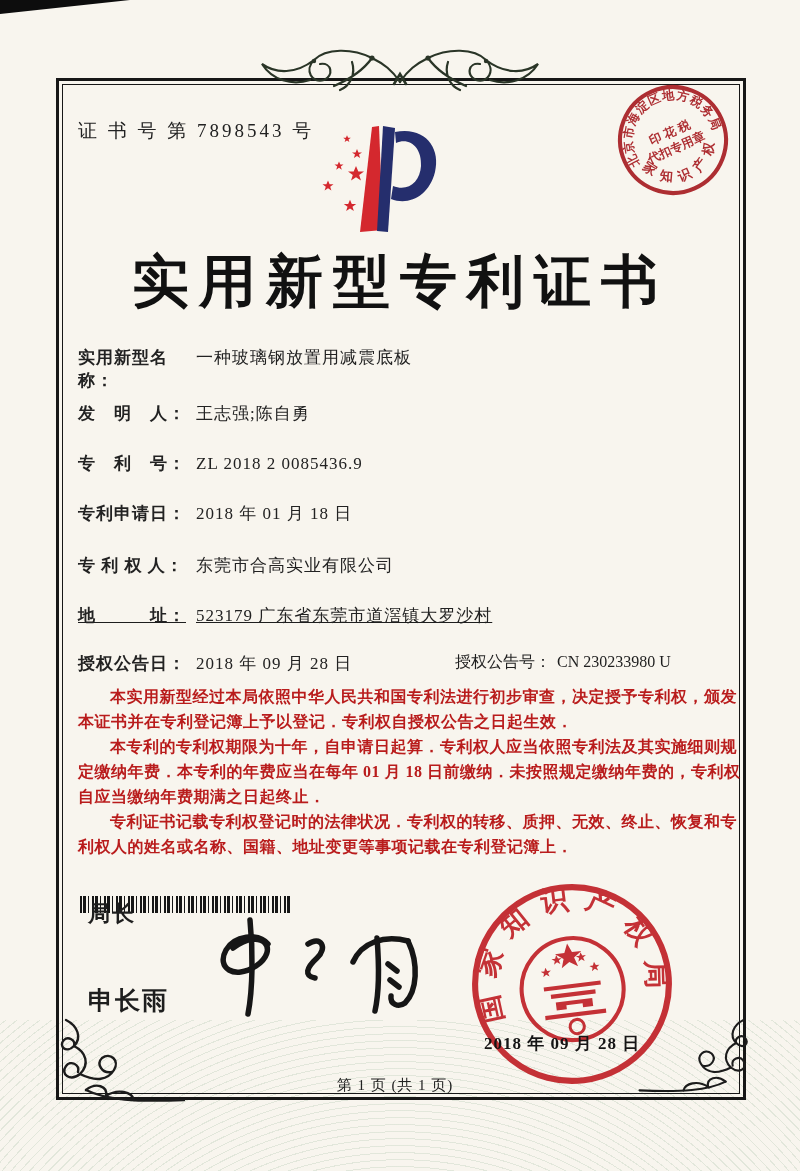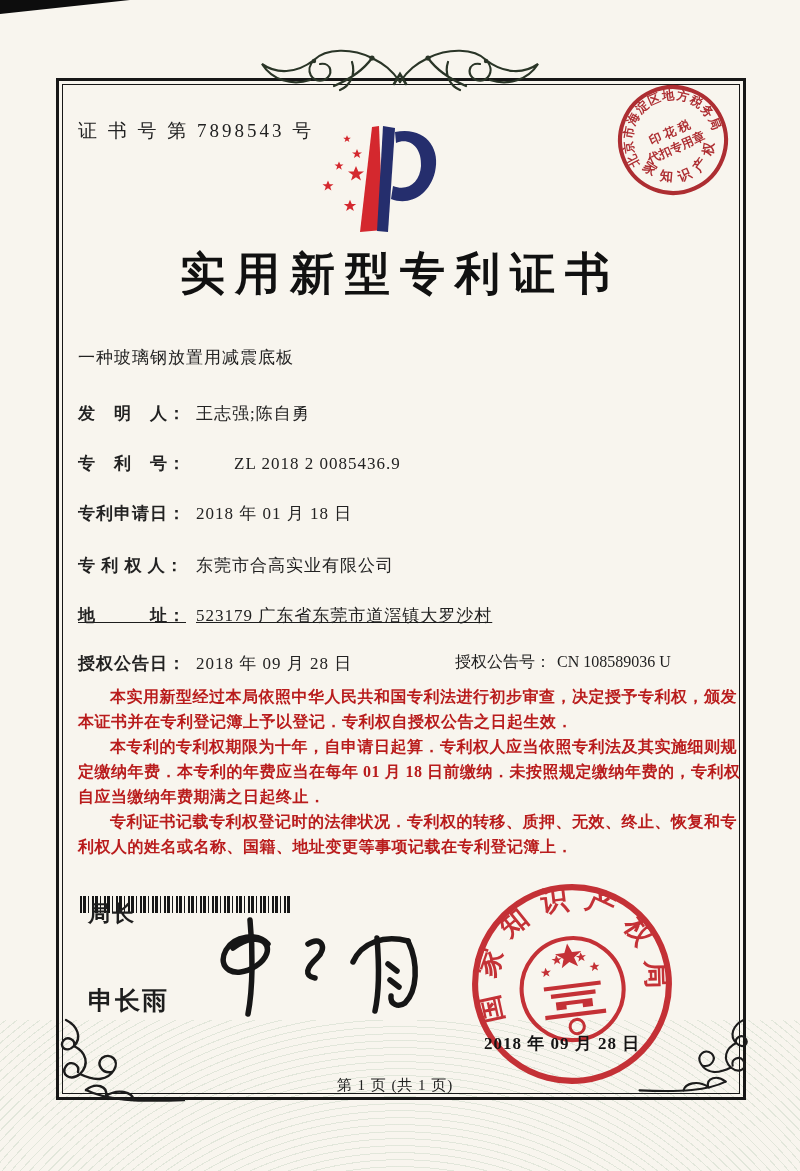--- a/index.html
+++ b/index.html
@@ -36,27 +36,27 @@
   .ornament-top{position:absolute;left:252px;top:40px;width:296px;height:56px;z-index:2;}
   .flourish-bl{position:absolute;left:56px;top:1016px;width:132px;height:92px;z-index:2;}
   .flourish-br{position:absolute;left:636px;top:1008px;width:116px;height:98px;z-index:2;transform:scaleX(-1);}
   .cert-no{
     position:absolute;left:78px;top:118px;font-size:19px;letter-spacing:3px;color:#222;
   }
   .tax-stamp{position:absolute;left:617px;top:84px;width:112px;height:112px;transform:rotate(-24deg);opacity:.93;}
   .logo{position:absolute;left:313px;top:124px;width:132px;height:112px;}
   .title{
     position:absolute;left:0;top:244px;width:800px;text-align:center;
-    font-size:45px;font-weight:bold;letter-spacing:10px;color:#111;
+    font-size:57px;font-weight:bold;letter-spacing:10px;color:#111;
   }
   .fields{position:absolute;left:78px;top:346px;width:664px;}
   .row{display:flex;margin-bottom:0;align-items:baseline;position:absolute;left:0;}
   .row .label{width:118px;flex-shrink:0;font-size:17px;letter-spacing:1px;font-weight:bold;color:#222;}
   .row .value{font-size:17px;letter-spacing:1px;color:#222;}
-  .r0{top:0;}    .r1{top:56px;}  .r2{top:106px;gap:38px;} .r3{top:156px;}
+  .r0{top:0;}    .r1{top:56px;}  .r2{top:106px;} .r3{top:156px;}
   .r4{top:208px;}.r5{top:258px;text-decoration:underline;} .r6{top:306px;}
   .grant-pair{position:absolute;left:377px;top:306px;display:flex;align-items:baseline;}
   .grant-pair .label{width:auto;margin-right:6px;}
   .paragraphs{
     position:absolute;left:78px;top:684px;width:664px;
     font-size:16px;line-height:25px;letter-spacing:.5px;color:#b91c1c;font-weight:bold;
   }
   .paragraphs p{margin:0;text-indent:2em;}
   .barcode{
     position:absolute;left:80px;top:896px;width:212px;height:17px;
@@ -164,20 +164,21 @@
     <g fill="#252e6d">
       <polygon points="70,2 82,4 75,108 64,107"></polygon>
       <path d="M 82,8 C 112,2 128,24 122,48 C 116,72 96,82 78,75 L 80,62 C 95,68 107,58 108,42 C 109,24 97,13 83,19 Z"></path>
     </g>
   </svg>
 
   <div class="title">实用新型专利证书</div>
 
   <div class="fields">
     <div class="row r0">
+        <span class="label">实用新型名称：</span>
         <span class="value">一种玻璃钢放置用减震底板</span>
       </div>
     <div class="row r1">
         <span class="label">发　明　人：</span>
         <span class="value">王志强;陈自勇</span>
       </div>
     <div class="row r2">
         <span class="label">专　利　号：</span>
         <span class="value">ZL 2018 2 0085436.9</span>
       </div>
@@ -192,21 +193,21 @@
     <div class="row r5">
         <span class="label">地　　　址：</span>
         <span class="value">523179 广东省东莞市道滘镇大罗沙村</span>
       </div>
     <div class="row r6">
         <span class="label">授权公告日：</span>
         <span class="value">2018 年 09 月 28 日</span>
       </div>
     <div class="grant-pair">
       <span class="label">授权公告号：</span>
-      <span class="value">CN 108589036 U</span>
+      <span class="value">CN 230233980 U</span>
     </div>
   </div>
 
   <div class="paragraphs">
     <p>本实用新型经过本局依照中华人民共和国专利法进行初步审查，决定授予专利权，颁发本证书并在专利登记簿上予以登记．专利权自授权公告之日起生效．</p>
     <p>本专利的专利权期限为十年，自申请日起算．专利权人应当依照专利法及其实施细则规定缴纳年费．本专利的年费应当在每年 01 月 18 日前缴纳．未按照规定缴纳年费的，专利权自应当缴纳年费期满之日起终止．</p>
     <p>专利证书记载专利权登记时的法律状况．专利权的转移、质押、无效、终止、恢复和专利权人的姓名或名称、国籍、地址变更等事项记载在专利登记簿上．</p>
   </div>
 
   <div class="barcode"></div>

